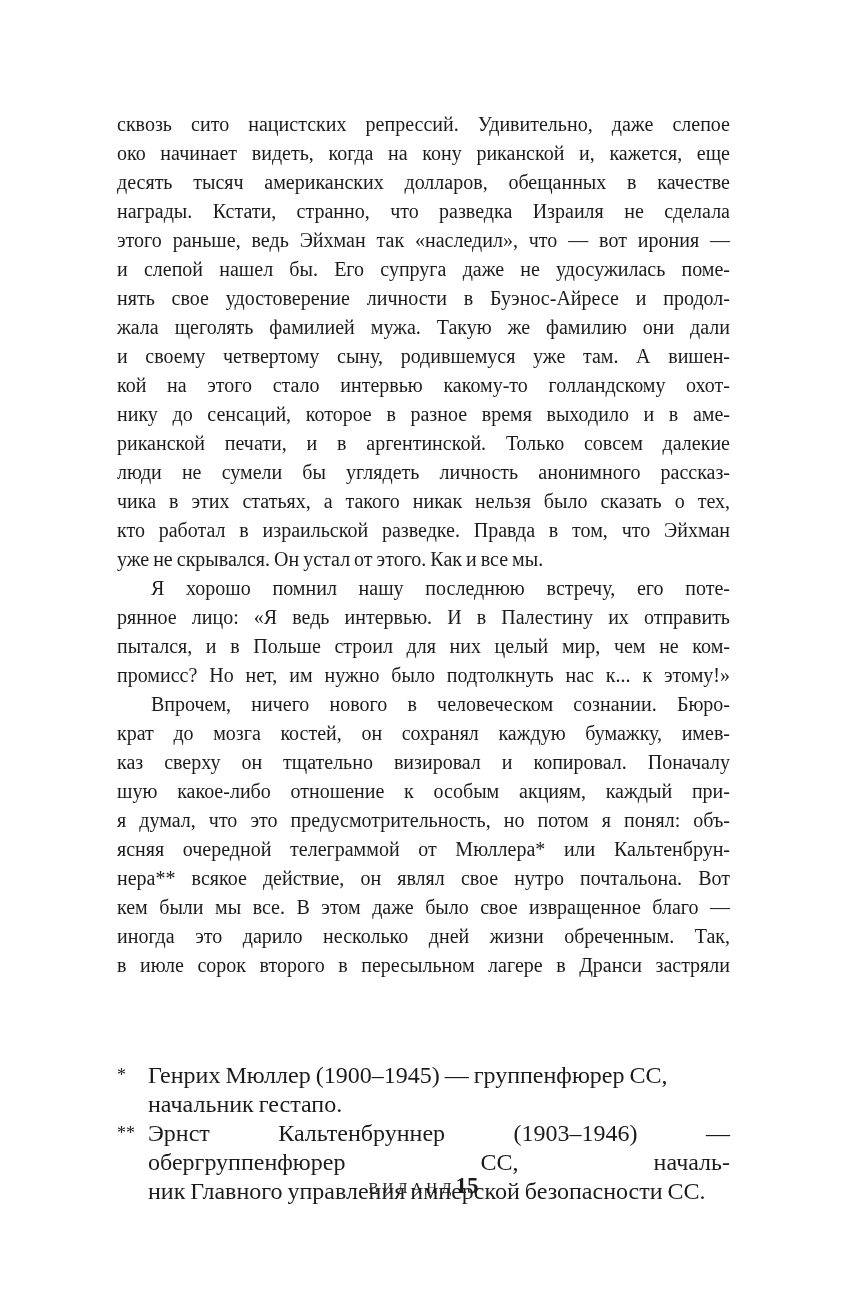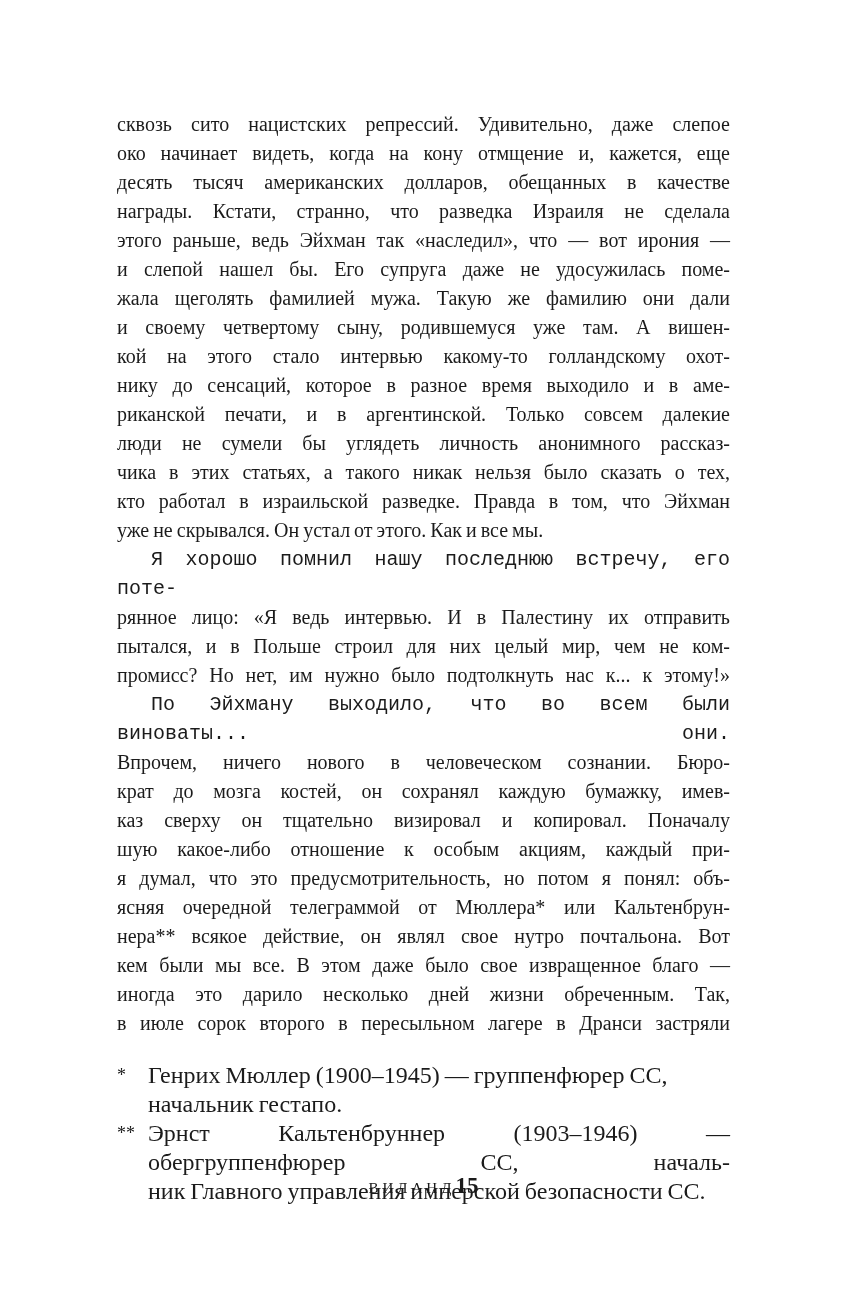--- a/index.html
+++ b/index.html
@@ -30,21 +30,20 @@
     text-align-last: justify;
     word-spacing: -1px;
     white-space: normal;
   }
   .line.last-left {
     text-align: left;
     text-align-last: left;
   }
   .para.indent .line:first-child {
     text-indent: 34px;
-    font-family: Liberation Mono, monospace;
   }
   .footnotes {
     position: absolute;
     left: 117px;
     top: 1061px;
     width: 613px;
   }
   .footnote { display: flex; }
   .fn-marker {
     flex: none;
@@ -78,43 +77,43 @@
   }
 </style>
 </head>
 <body>
 
 <div class="page">
 
   <main class="body-text" id="body-text">
       <div class="para">
         <div class="line">сквозь сито нацистских репрессий. Удивительно, даже слепое</div>
-        <div class="line">око начинает видеть, когда на кону отмщение и, кажется, еще</div>
+        <div class="line">око начинает видеть, когда на кону риканской и, кажется, еще</div>
         <div class="line">десять тысяч американских долларов, обещанных в качестве</div>
         <div class="line">награды. Кстати, странно, что разведка Израиля не сделала</div>
         <div class="line">этого раньше, ведь Эйхман так «наследил», что — вот ирония —</div>
         <div class="line">и слепой нашел бы. Его супруга даже не удосужилась поме-</div>
+        <div class="line">нять свое удостоверение личности в Буэнос-Айресе и продол-</div>
         <div class="line">жала щеголять фамилией мужа. Такую же фамилию они дали</div>
         <div class="line">и своему четвертому сыну, родившемуся уже там. А вишен-</div>
         <div class="line">кой на этого стало интервью какому-то голландскому охот-</div>
         <div class="line">нику до сенсаций, которое в разное время выходило и в аме-</div>
         <div class="line">риканской печати, и в аргентинской. Только совсем далекие</div>
         <div class="line">люди не сумели бы углядеть личность анонимного рассказ-</div>
         <div class="line">чика в этих статьях, а такого никак нельзя было сказать о тех,</div>
         <div class="line">кто работал в израильской разведке. Правда в том, что Эйхман</div>
         <div class="line last-left">уже не скрывался. Он устал от этого. Как и все мы.</div>
       </div>
       <div class="para indent">
         <div class="line">Я хорошо помнил нашу последнюю встречу, его поте-</div>
         <div class="line">рянное лицо: «Я ведь интервью. И в Палестину их отправить</div>
         <div class="line">пытался, и в Польше строил для них целый мир, чем не ком-</div>
         <div class="line">промисс? Но нет, им нужно было подтолкнуть нас к... к этому!»</div>
       </div>
       <div class="para indent">
-        <div class="line">По Эйхману выходило, что во всем были виноваты... они.</div>
         <div class="line">Впрочем, ничего нового в человеческом сознании. Бюро-</div>
         <div class="line">крат до мозга костей, он сохранял каждую бумажку, имев-</div>
         <div class="line">каз сверху он тщательно визировал и копировал. Поначалу</div>
         <div class="line">шую какое-либо отношение к особым акциям, каждый при-</div>
         <div class="line">я думал, что это предусмотрительность, но потом я понял: объ-</div>
         <div class="line">ясняя очередной телеграммой от Мюллера* или Кальтенбрун-</div>
         <div class="line">нера** всякое действие, он являл свое нутро почтальона. Вот</div>
         <div class="line">кем были мы все. В этом даже было свое извращенное благо —</div>
         <div class="line">иногда это дарило несколько дней жизни обреченным. Так,</div>
         <div class="line">в июле сорок второго в пересыльном лагере в Дранси застряли</div>

